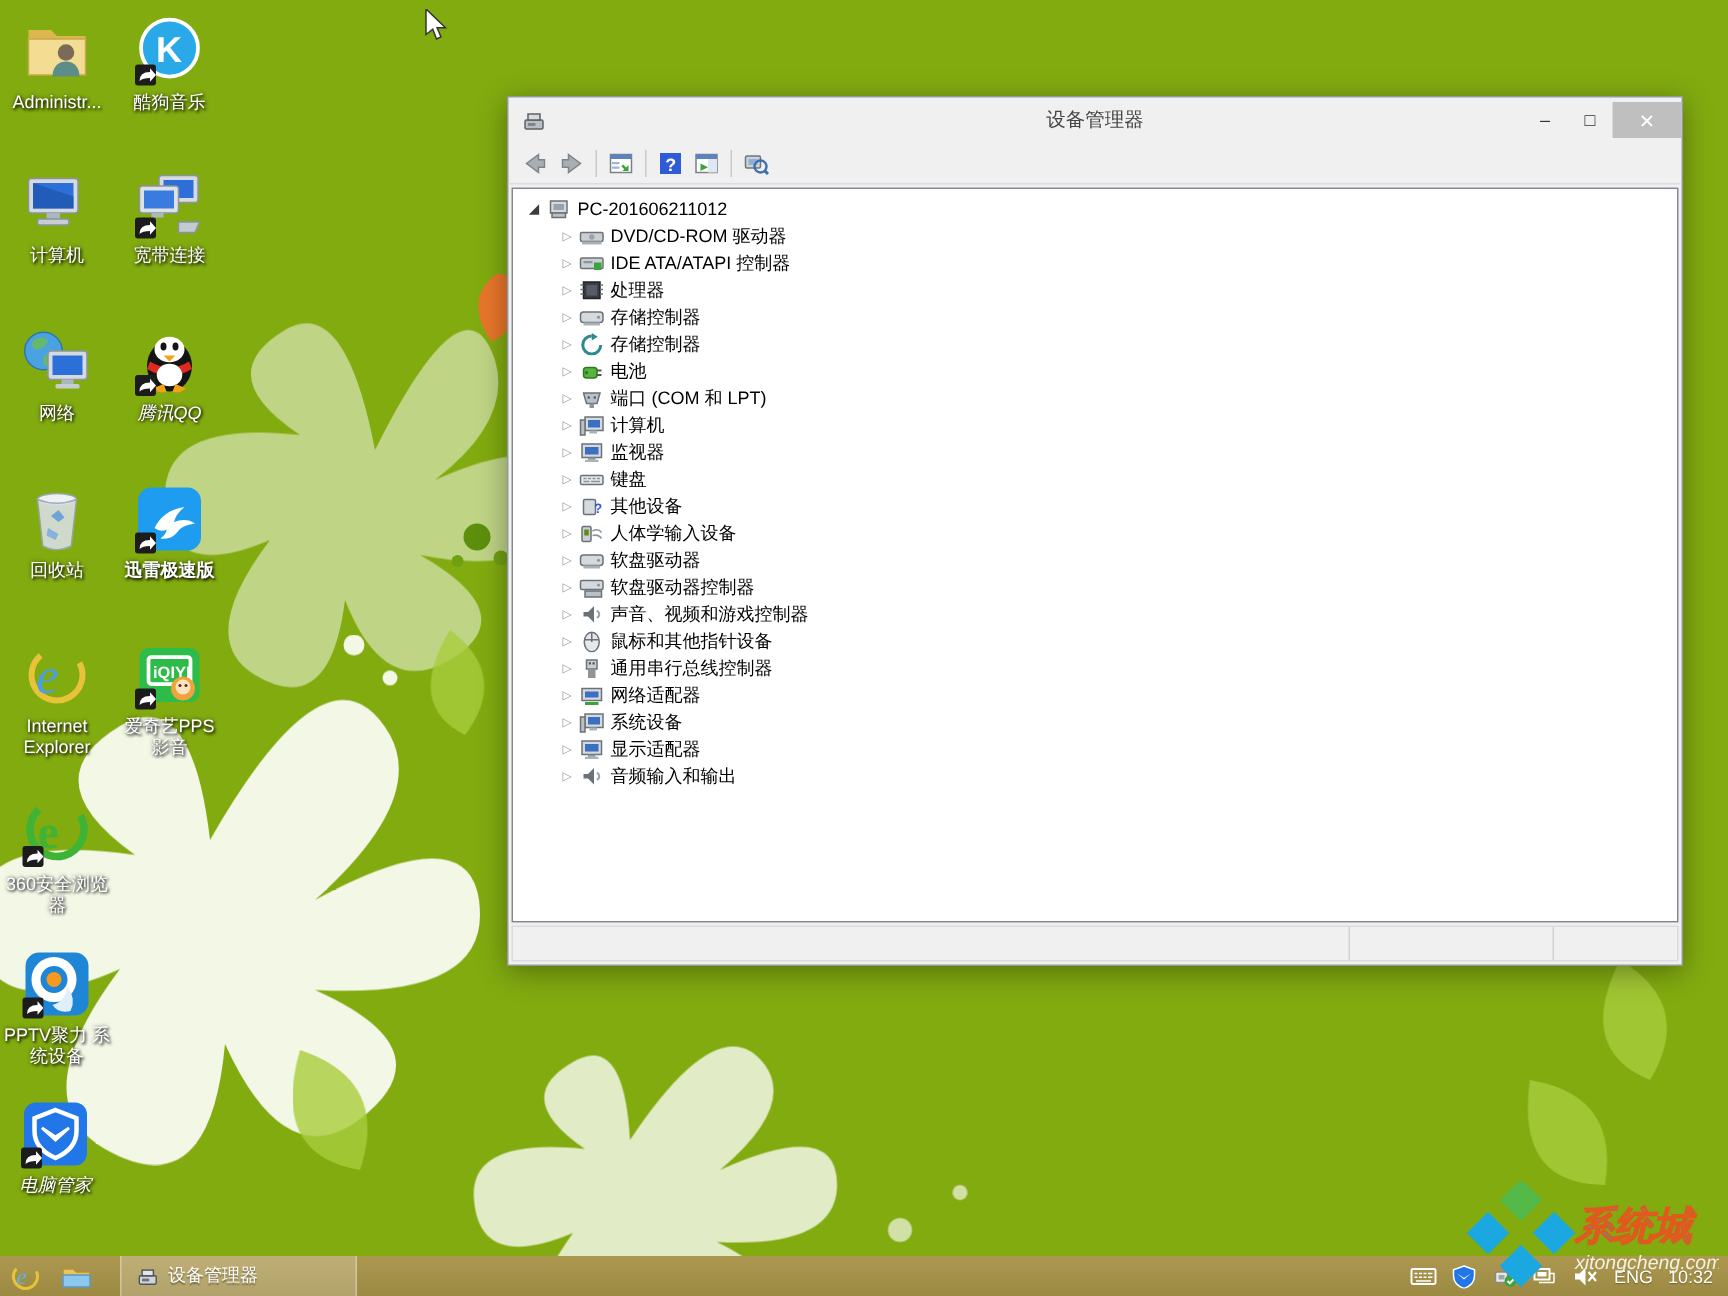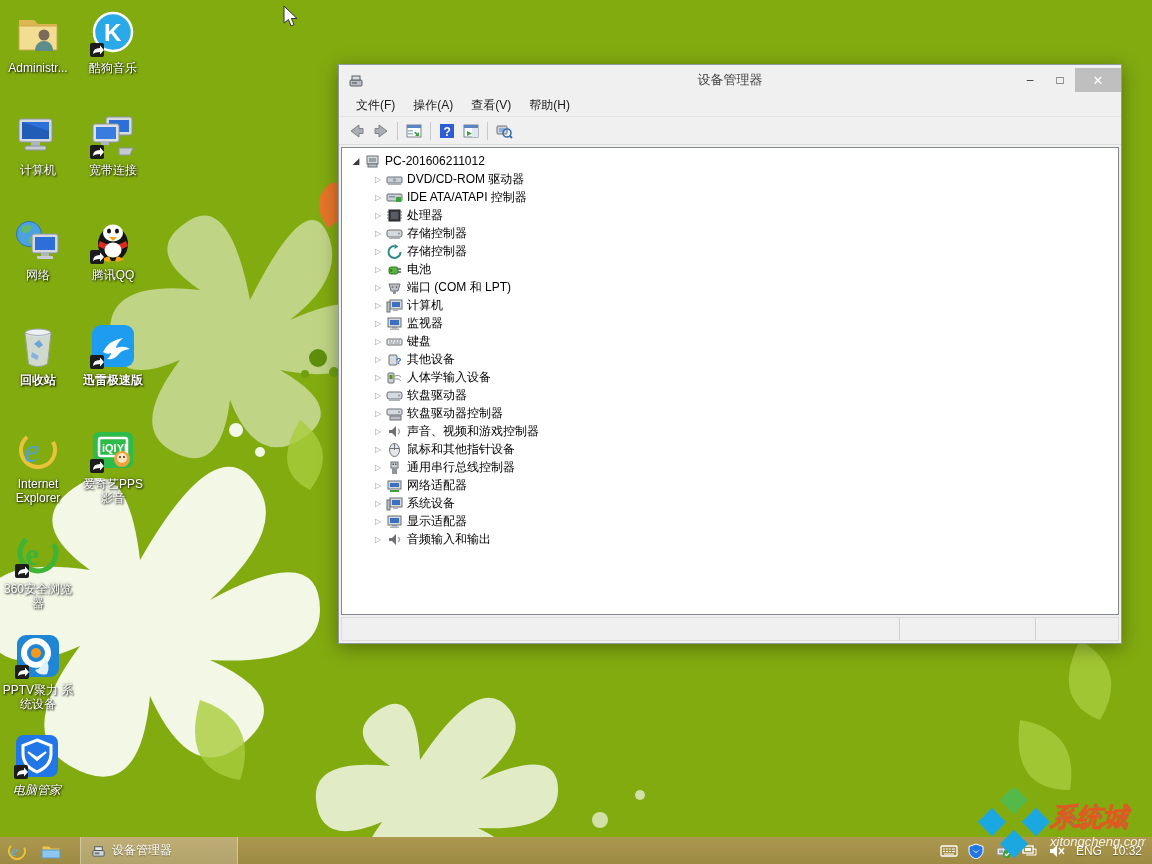--- a/index.html
+++ b/index.html
@@ -164,41 +164,41 @@
           <circle cx="15" cy="17" r="12.5" fill="#4aa3e0" stroke="#2c77ab"></circle>
           <path d="M8 10 q6 -4 10 0 q-2 6 -8 6 q-4 -2 -2 -6z M16 20 q7 -2 9 4 q-4 6 -10 2 q-1 -4 1 -6z" fill="#66b86a"></path>
           <rect x="18" y="17" width="26" height="19" rx="2" fill="#d4dae0" stroke="#8b949c"></rect>
           <rect x="21" y="20" width="20" height="13" fill="#2c6fd8"></rect>
           <rect x="27" y="36" width="8" height="3" fill="#aeb6bd"></rect>
           <rect x="23" y="39" width="16" height="3" rx="1" fill="#c7cdd3"></rect>
         </svg>
       </div>
       <div class="lbl">网络</div>
     </div>
-    <div class="desk-icon" style="left: 77px; top: 217px;">
+    <div class="desk-icon" style="left: 77px; top: 217px; font-style: italic;">
       <div class="art">
         <svg viewBox="0 0 48 48">
           <ellipse cx="24" cy="27" rx="15" ry="17" fill="#141414"></ellipse>
           <ellipse cx="24" cy="16" rx="10" ry="8.5" fill="#fff"></ellipse>
           <ellipse cx="20" cy="14" rx="2" ry="2.6" fill="#141414"></ellipse>
           <ellipse cx="28" cy="14" rx="2" ry="2.6" fill="#141414"></ellipse>
           <path d="M20 20 h8 l-4 4z" fill="#f5a21b"></path>
           <path d="M11 24 q13 8 26 0 l2 5 q-15 9 -30 0z" fill="#e02a1f"></path>
           <ellipse cx="24" cy="33" rx="8.5" ry="7.5" fill="#fff"></ellipse>
           <path d="M13 42 q5 4 9 2 l-2 -5z M35 42 q-5 4 -9 2 l2 -5z" fill="#f5a21b"></path>
         </svg>
         <span class="shortcut-ov">
           <svg viewBox="0 0 14 14">
             <path d="M3 11 q0 -6 7 -6 l0 -2.5 4 4.5 -4 4.5 0 -2.5 q-5 0 -7 2z" fill="#fff"></path>
           </svg>
         </span>
       </div>
       <div class="lbl">腾讯QQ</div>
     </div>
-    <div class="desk-icon" style="left: 2px; top: 322px; font-weight: bold;">
+    <div class="desk-icon" style="left: 2px; top: 322px;">
       <div class="art">
         <svg viewBox="0 0 48 48">
           <ellipse cx="24" cy="11" rx="13" ry="4" fill="#eef1f4" stroke="#9aa4ad"></ellipse>
           <path d="M11 11 l3.5 31 q9 5 19 0 L37 11 q-13 5 -26 0z" fill="#dbe1e6" opacity=".88" stroke="#9aa4ad"></path>
           <path d="M20 22 l5 -4 4 5 -4 3z" fill="#6fa3d8"></path>
           <path d="M18 30 l7 4 -2 4 -6 -3z" fill="#86b2dd"></path>
         </svg>
       </div>
       <div class="lbl">回收站</div>
     </div>
@@ -298,26 +298,20 @@
       <rect x="4" y="4" width="8" height="4" fill="#d7dbdf" stroke="#5c6166" stroke-width="1"></rect>
       <rect x="4" y="10" width="5" height="2" fill="#7e8489"></rect>
     </svg>
     <div id="dm-title">设备管理器</div>
     <div class="cap-btns">
       <div class="cap-btn">–</div>
       <div class="cap-btn">□</div>
       <div class="cap-btn close">✕</div>
     </div>
   </div>
-  <div id="dm-menubar">
-      <span class="menu-item">文件(F)</span>
-      <span class="menu-item">操作(A)</span>
-      <span class="menu-item">查看(V)</span>
-      <span class="menu-item">帮助(H)</span>
-    </div>
   <div id="dm-toolbar">
       <span class="tb-btn">
         <svg viewBox="0 0 18 18" width="18" height="18">
           <path d="M11 3 L3 9 l8 6 v-3.5 h4 v-5 h-4z" fill="#a9aeb4" stroke="#7e848a"></path>
         </svg>
       </span>
       <span class="tb-btn">
         <svg viewBox="0 0 18 18" width="18" height="18">
           <path d="M7 3 L15 9 l-8 6 v-3.5 H3 v-5 h4z" fill="#a9aeb4" stroke="#7e848a"></path>
         </svg>

